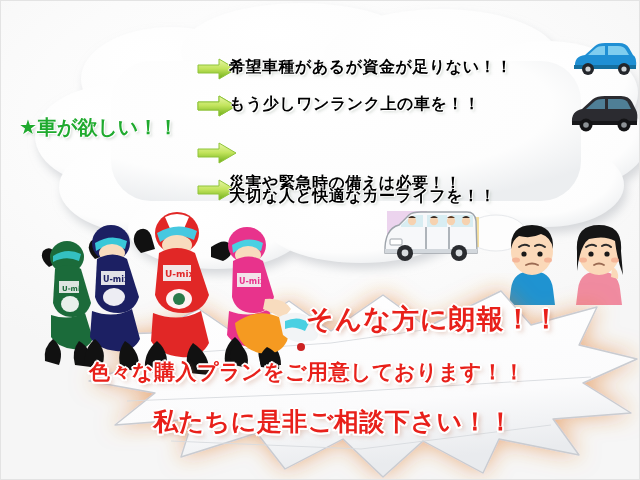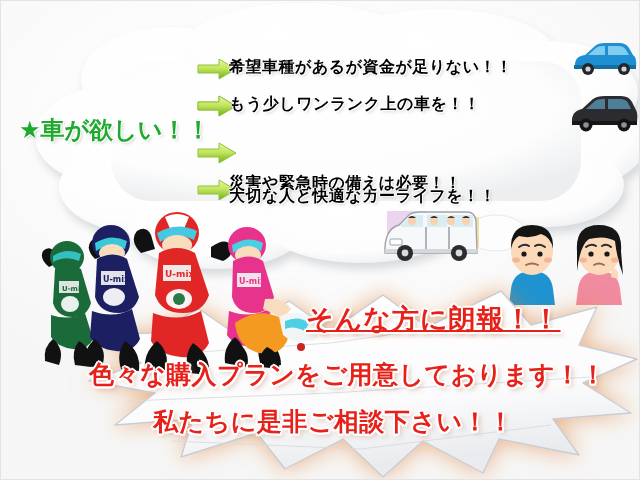--- a/index.html
+++ b/index.html
@@ -54,21 +54,21 @@
       -1px 0 0 #ffffff,
       0 -1px 0 #ffffff,
       2px 2px 3px rgba(120,140,120,0.35);
   }
   .star-line {
     position: absolute;
     left: 18px;
     top: 113px;
     font-family: "DejaVu Sans", sans-serif;
     font-weight: bold;
-    font-size: 24px;
+    font-size: 20px;
     color: #1faa2e;
     white-space: nowrap;
     text-shadow:
       1px 1px 0 #ffffff,
       -1px 0 0 #ffffff,
       0 -1px 0 #ffffff,
       2px 2px 3px rgba(120,140,120,0.35);
   }
 
   
@@ -102,22 +102,22 @@
       1.5px 1.5px 0 #ffffff,
       -1.5px 1.5px 0 #ffffff,
       1.5px -1.5px 0 #ffffff,
       -1.5px -1.5px 0 #ffffff,
       0 2px 0 #ffffff,
       0 -2px 0 #ffffff,
       2px 0 0 #ffffff,
       -2px 0 0 #ffffff,
       3px 3px 5px rgba(190,120,90,0.55);
   }
-  #red-1 { left:305px; top:300px; font-size: 27px; letter-spacing: 1px; text-decoration: underline; }
-  #red-2 { left:88px;  top:357px; font-size: 25px; letter-spacing: 0.5px; }
+  #red-1 { left:305px; top:300px; font-size: 27px; letter-spacing: 1px; }
+  #red-2 { left:88px;  top:357px; font-size: 21px; letter-spacing: 0.5px; }
   #red-3 { left:152px; top:404px; font-size: 25px; letter-spacing: 0.5px; }
 </style>
 </head>
 <body>
 
 <div id="poster">
 
   <div class="bg-wash"></div>
 
   <div class="cloud-group">

